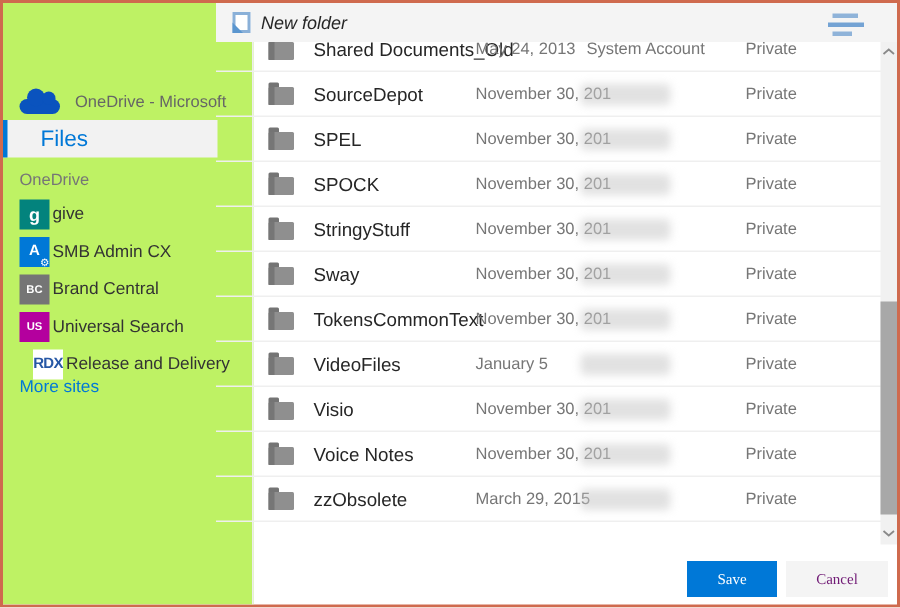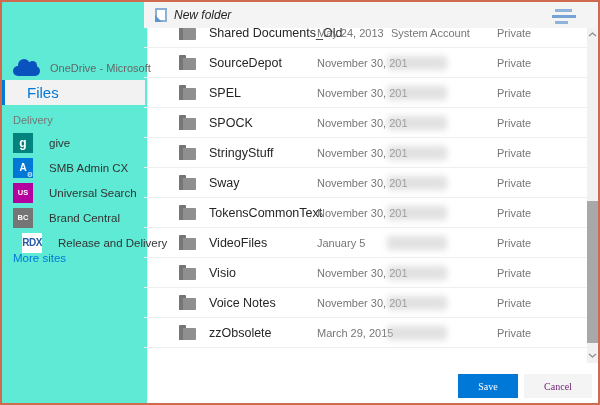--- a/index.html
+++ b/index.html
@@ -3,39 +3,39 @@
 <meta charset="utf-8">
 <style>
   html,body{margin:0;padding:0;background:#fff;}
   *{box-sizing:border-box;}
   .dialog{
     position:relative;width:600px;height:405px;
     border:2px solid #cf6a4e;background:#fff;overflow:hidden;
     font-family:"Liberation Sans",sans-serif;color:#262626;
   }
   
-  .sidebar{position:absolute;left:0;top:0;width:146px;height:100%;background:#5eead4;border-right:1px solid #ededed;}
+  .sidebar{position:absolute;left:0;top:0;width:167px;height:100%;background:#bef264;border-right:1px solid #ededed;}
   .logo-row{position:absolute;left:11px;top:56px;display:flex;align-items:center;}
   .cloud{position:relative;width:27px;height:10px;background:#0a53be;border-radius:10px;margin-top:8px;}
   .cloud::before{content:'';position:absolute;left:5px;top:-7px;width:12px;height:12px;background:#0a53be;border-radius:50%;}
   .cloud::after{content:'';position:absolute;right:3px;top:-5px;width:9px;height:9px;background:#0a53be;border-radius:50%;}
   .logo-text{margin-left:10px;font-size:11px;color:#666;white-space:nowrap;margin-top:2px;}
   .files-item{position:absolute;left:0;top:78px;width:143px;height:25px;line-height:25px;
     background:#f2f2f2;border-left:3px solid #0078d7;padding-left:22px;
     font-size:15px;color:#0078d7;cursor:pointer;}
   .section-label{position:absolute;left:11px;top:112px;font-size:11px;color:#767676;}
   .sites{position:absolute;left:0;top:128px;width:143px;}
   .site-item{display:flex;align-items:center;height:25px;cursor:pointer;}
   .site-icon{position:relative;width:20px;height:20px;margin-left:11px;flex:0 0 20px;
     display:flex;align-items:center;justify-content:center;color:#fff;font-weight:bold;font-size:7.5px;}
   .site-icon.give{font-size:12px;font-weight:bold;}
   .site-icon.smb{font-size:10px;}
   .site-icon.smb::after{content:"\2699";position:absolute;right:0px;bottom:-1px;font-size:7px;color:#fff;font-weight:normal;}
   .site-icon.rdx{color:#2758a5;font-size:10px;letter-spacing:-0.5px;}
-  .site-label{margin-left:16px;font-size:11.5px;color:#333;white-space:nowrap;}
+  .site-label{margin-left:2px;font-size:11.5px;color:#333;white-space:nowrap;}
   .more-link{position:absolute;left:11px;top:250px;font-size:11.5px;color:#0078d7;text-decoration:none;cursor:pointer;}
   
   .topbar{position:absolute;left:142px;top:0;right:0;height:26px;background:#f4f4f4;font-style:italic;}
   .new-folder-btn{position:absolute;left:11px;top:0;height:26px;display:flex;align-items:center;cursor:pointer;}
   .nf-icon{position:relative;width:12px;height:14px;border:2px solid #8ab0d8;background:#fff;display:inline-block;}
   .nf-icon::after{content:'';position:absolute;left:-2px;bottom:-2px;width:0;height:0;
     border-left:7px solid #5b96cf;border-top:7px solid transparent;}
   .nf-label{margin-left:7px;font-size:12px;color:#262626;}
   .view-icon{position:absolute;left:408px;top:7px;width:26px;cursor:pointer;}
   .view-icon i{display:block;height:3px;background:#74a3d4;margin-bottom:3px;}
@@ -72,40 +72,40 @@
 <body>
 
 <div class="dialog">
 
   <aside class="sidebar">
     <div class="logo-row">
       <span class="cloud"></span>
       <span class="logo-text">OneDrive - Microsoft</span>
     </div>
     <div class="files-item">Files</div>
-    <div class="section-label">Delivery</div>
+    <div class="section-label">OneDrive</div>
     <div class="sites">
   <div class="site-item">
     <span class="site-icon give" style="background: rgb(3, 131, 125);">g</span>
     <span class="site-label">give</span>
   </div>
 
   <div class="site-item">
     <span class="site-icon smb" style="background: rgb(0, 120, 215);">A</span>
     <span class="site-label">SMB Admin CX</span>
   </div>
 
   <div class="site-item">
+    <span class="site-icon bc" style="background: rgb(117, 117, 117);">BC</span>
+    <span class="site-label">Brand Central</span>
+  </div>
+
+  <div class="site-item">
     <span class="site-icon us" style="background: rgb(180, 0, 158);">US</span>
     <span class="site-label">Universal Search</span>
-  </div>
-
-  <div class="site-item">
-    <span class="site-icon bc" style="background: rgb(117, 117, 117);">BC</span>
-    <span class="site-label">Brand Central</span>
   </div>
 
   <div class="site-item">
     <span class="site-icon rdx" style="background: rgb(255, 255, 255); margin-left: 20px;">RDX</span>
     <span class="site-label">Release and Delivery</span>
   </div>
 </div>
     <a class="more-link">More sites</a>
   </aside>
 

